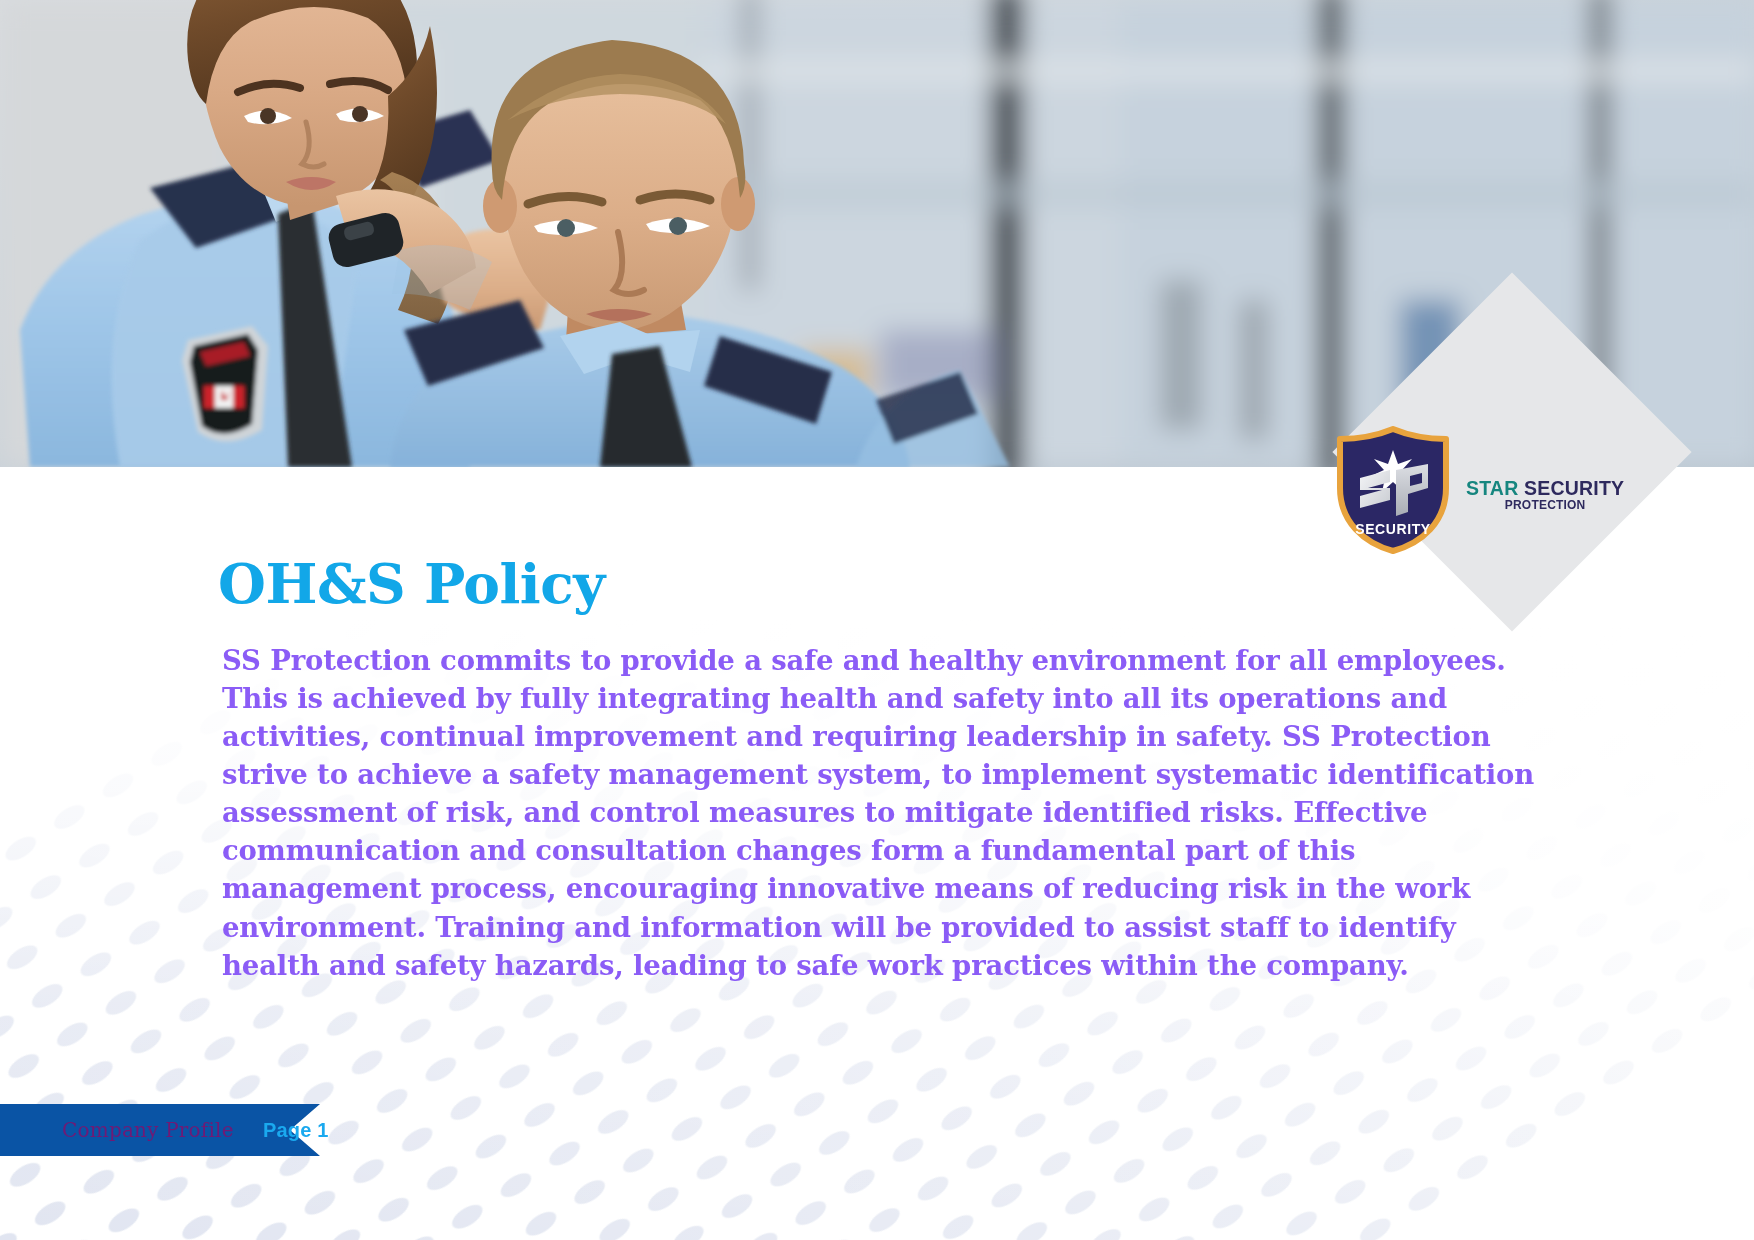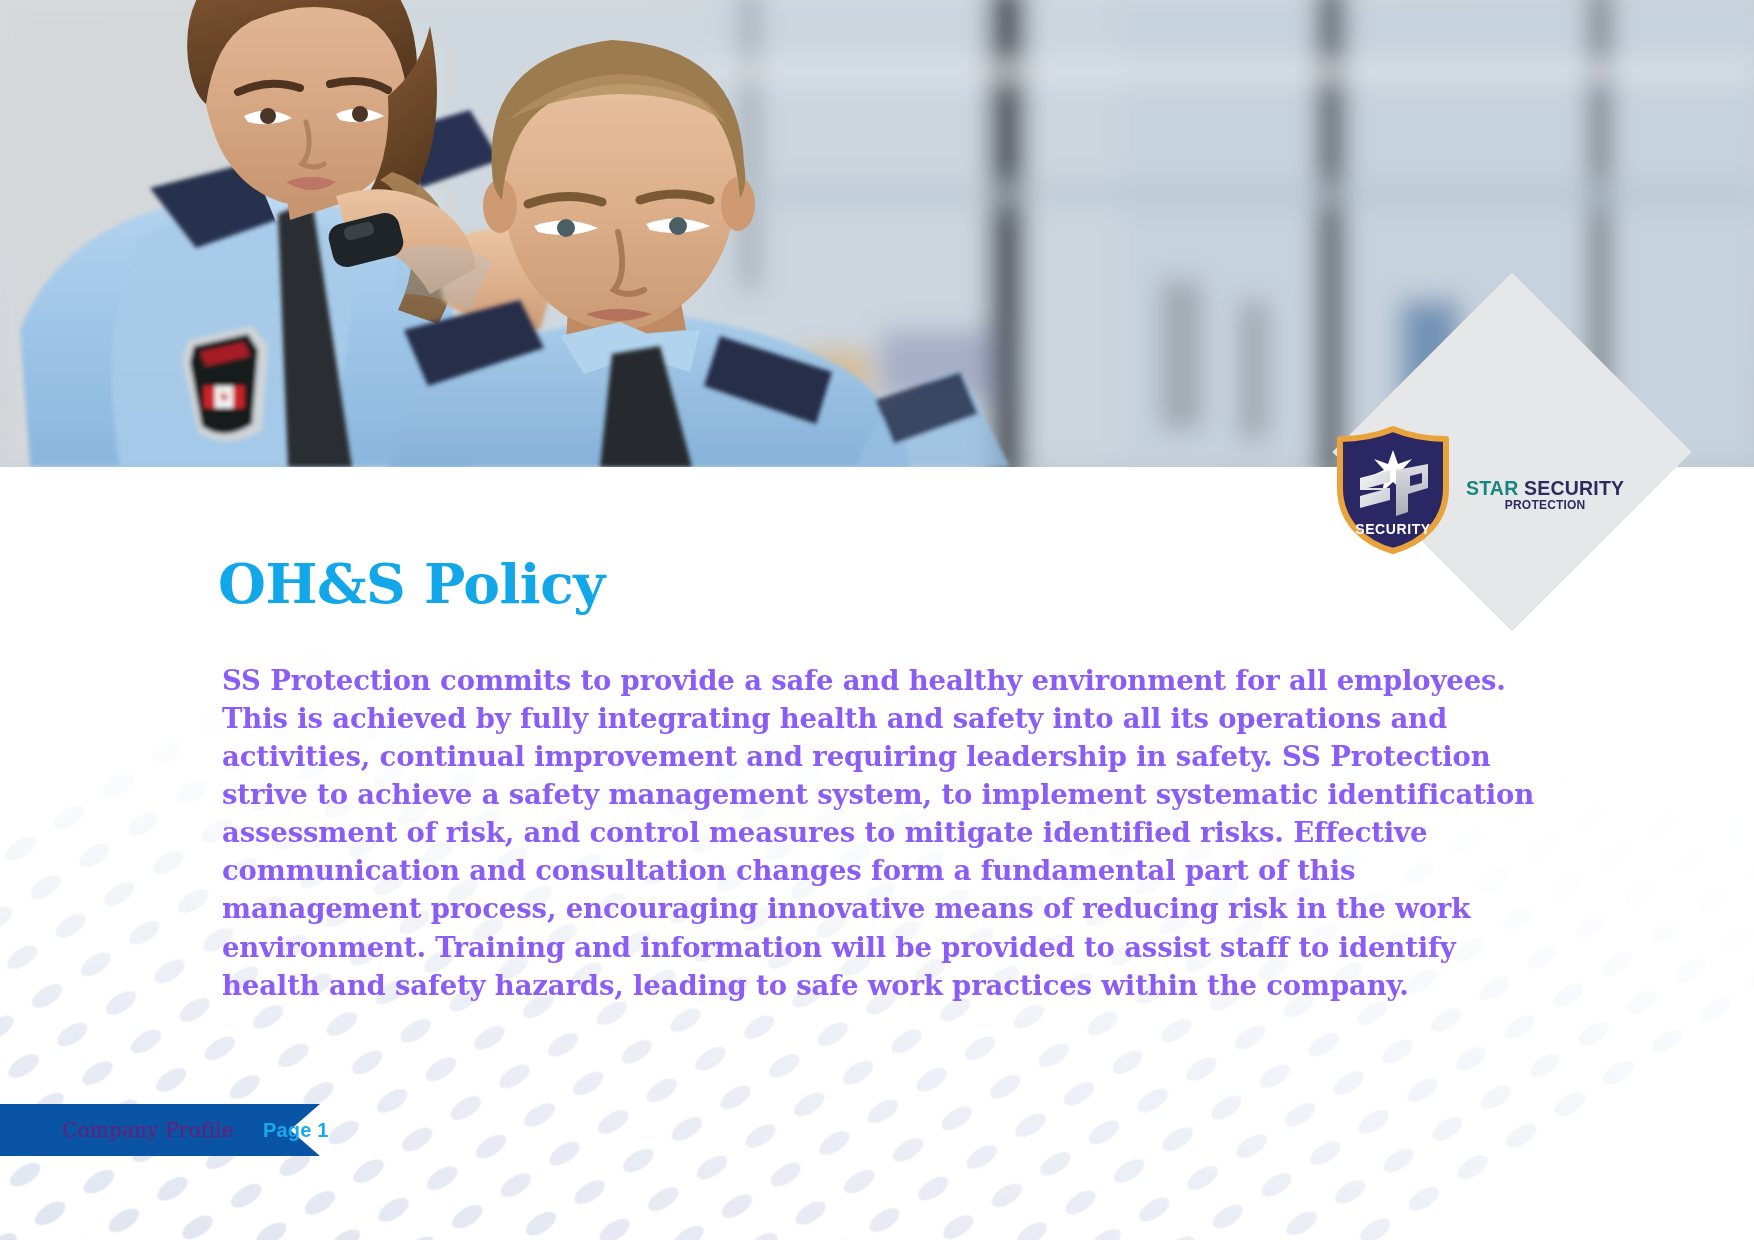--- a/index.html
+++ b/index.html
@@ -94,21 +94,21 @@
     position:absolute;
     left:218px;top:556px;
     width:1340px;
   }
   .page-title{
     font-family:"DejaVu Serif", serif;
     font-weight:bold;
     font-size:55px;
     line-height:1.0;
     color:#12a7e8;
-    margin:0 0 50px 0;
+    margin:0 0 30px 0;
     letter-spacing:-.5px;
   }
   .policy-body{
     font-family:"DejaVu Serif", serif;
     font-weight:bold;
     font-size:27.5px;
     line-height:1.385;
     color:#8b5cf6;
     margin:4px;
     width:1340px;

